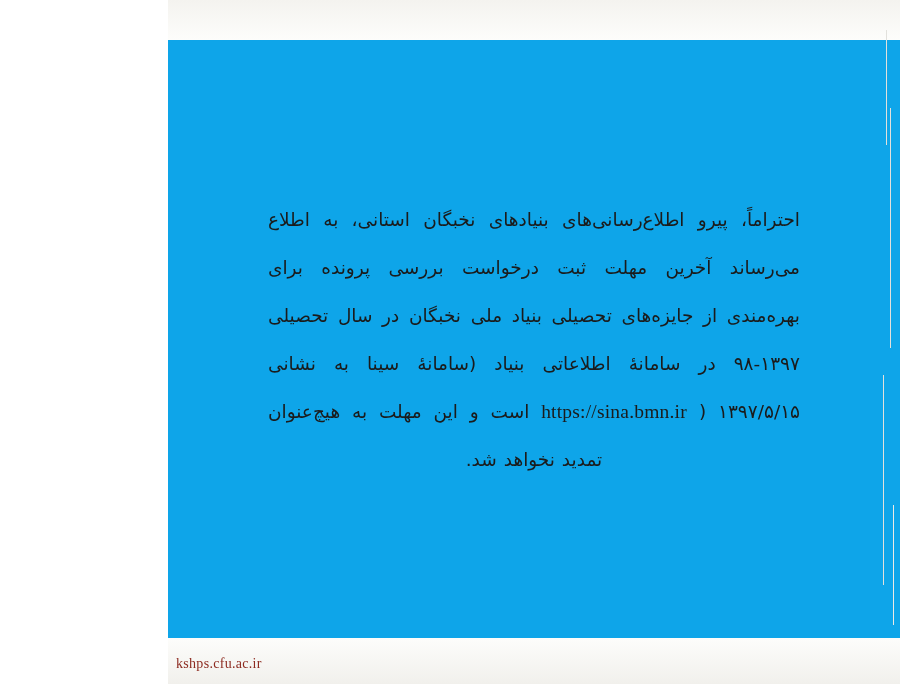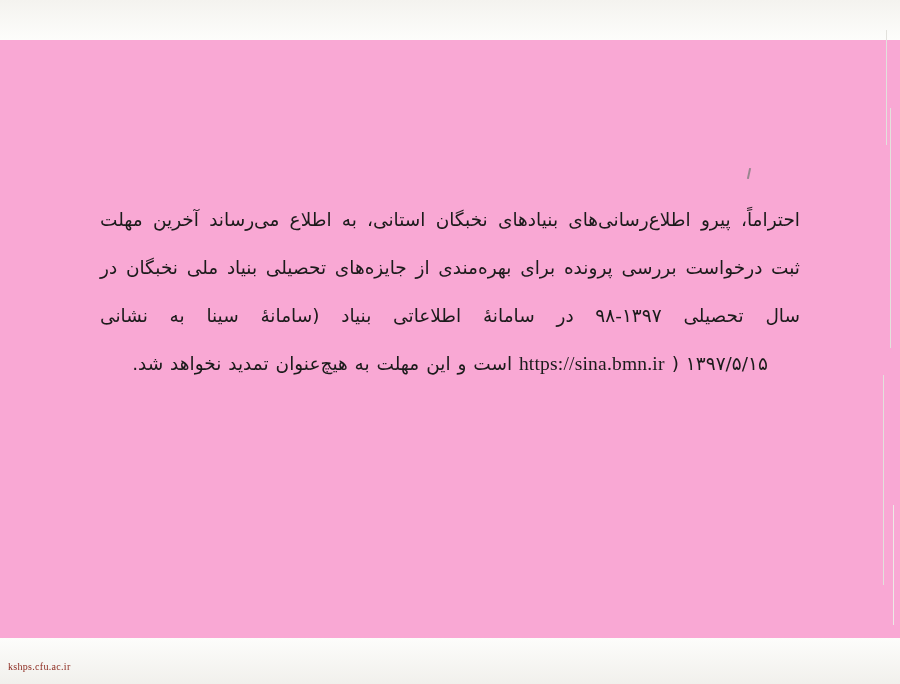--- a/index.html
+++ b/index.html
@@ -9,23 +9,23 @@
   }
   body {
     width: 900px;
     height: 684px;
     overflow: hidden;
     font-family: "DejaVu Sans", sans-serif;
   }
 
   .page {
     position: relative;
-    width: 900px;
+    width: 732px;
     height: 684px;
-    background: #f9a8d4;
+    background: #0ea5e9;
     overflow: hidden;
   }
 
   
   .scan-tint-top {
     position: absolute;
     top: 0; left: 0;
     width: 900px; height: 40px;
     background: linear-gradient(to bottom, #f4f3ef 0%, #fdfdfb 100%);
     pointer-events: none;
@@ -86,21 +86,21 @@
     unicode-bidi: embed;
     font-family: "Liberation Serif", "DejaVu Serif", serif;
     font-size: 19.5px;
   }
 
   .footer-stamp {
     position: absolute;
     left: 8px;
     bottom: 12px;
     font-family: "Liberation Serif", "DejaVu Serif", serif;
-    font-size: 10px;
+    font-size: 14px;
     color: #8d2b20;
     letter-spacing: .3px;
     direction: ltr;
     text-align: left;
   }
 </style>
 </head>
 <body>
 
 <div class="page">

